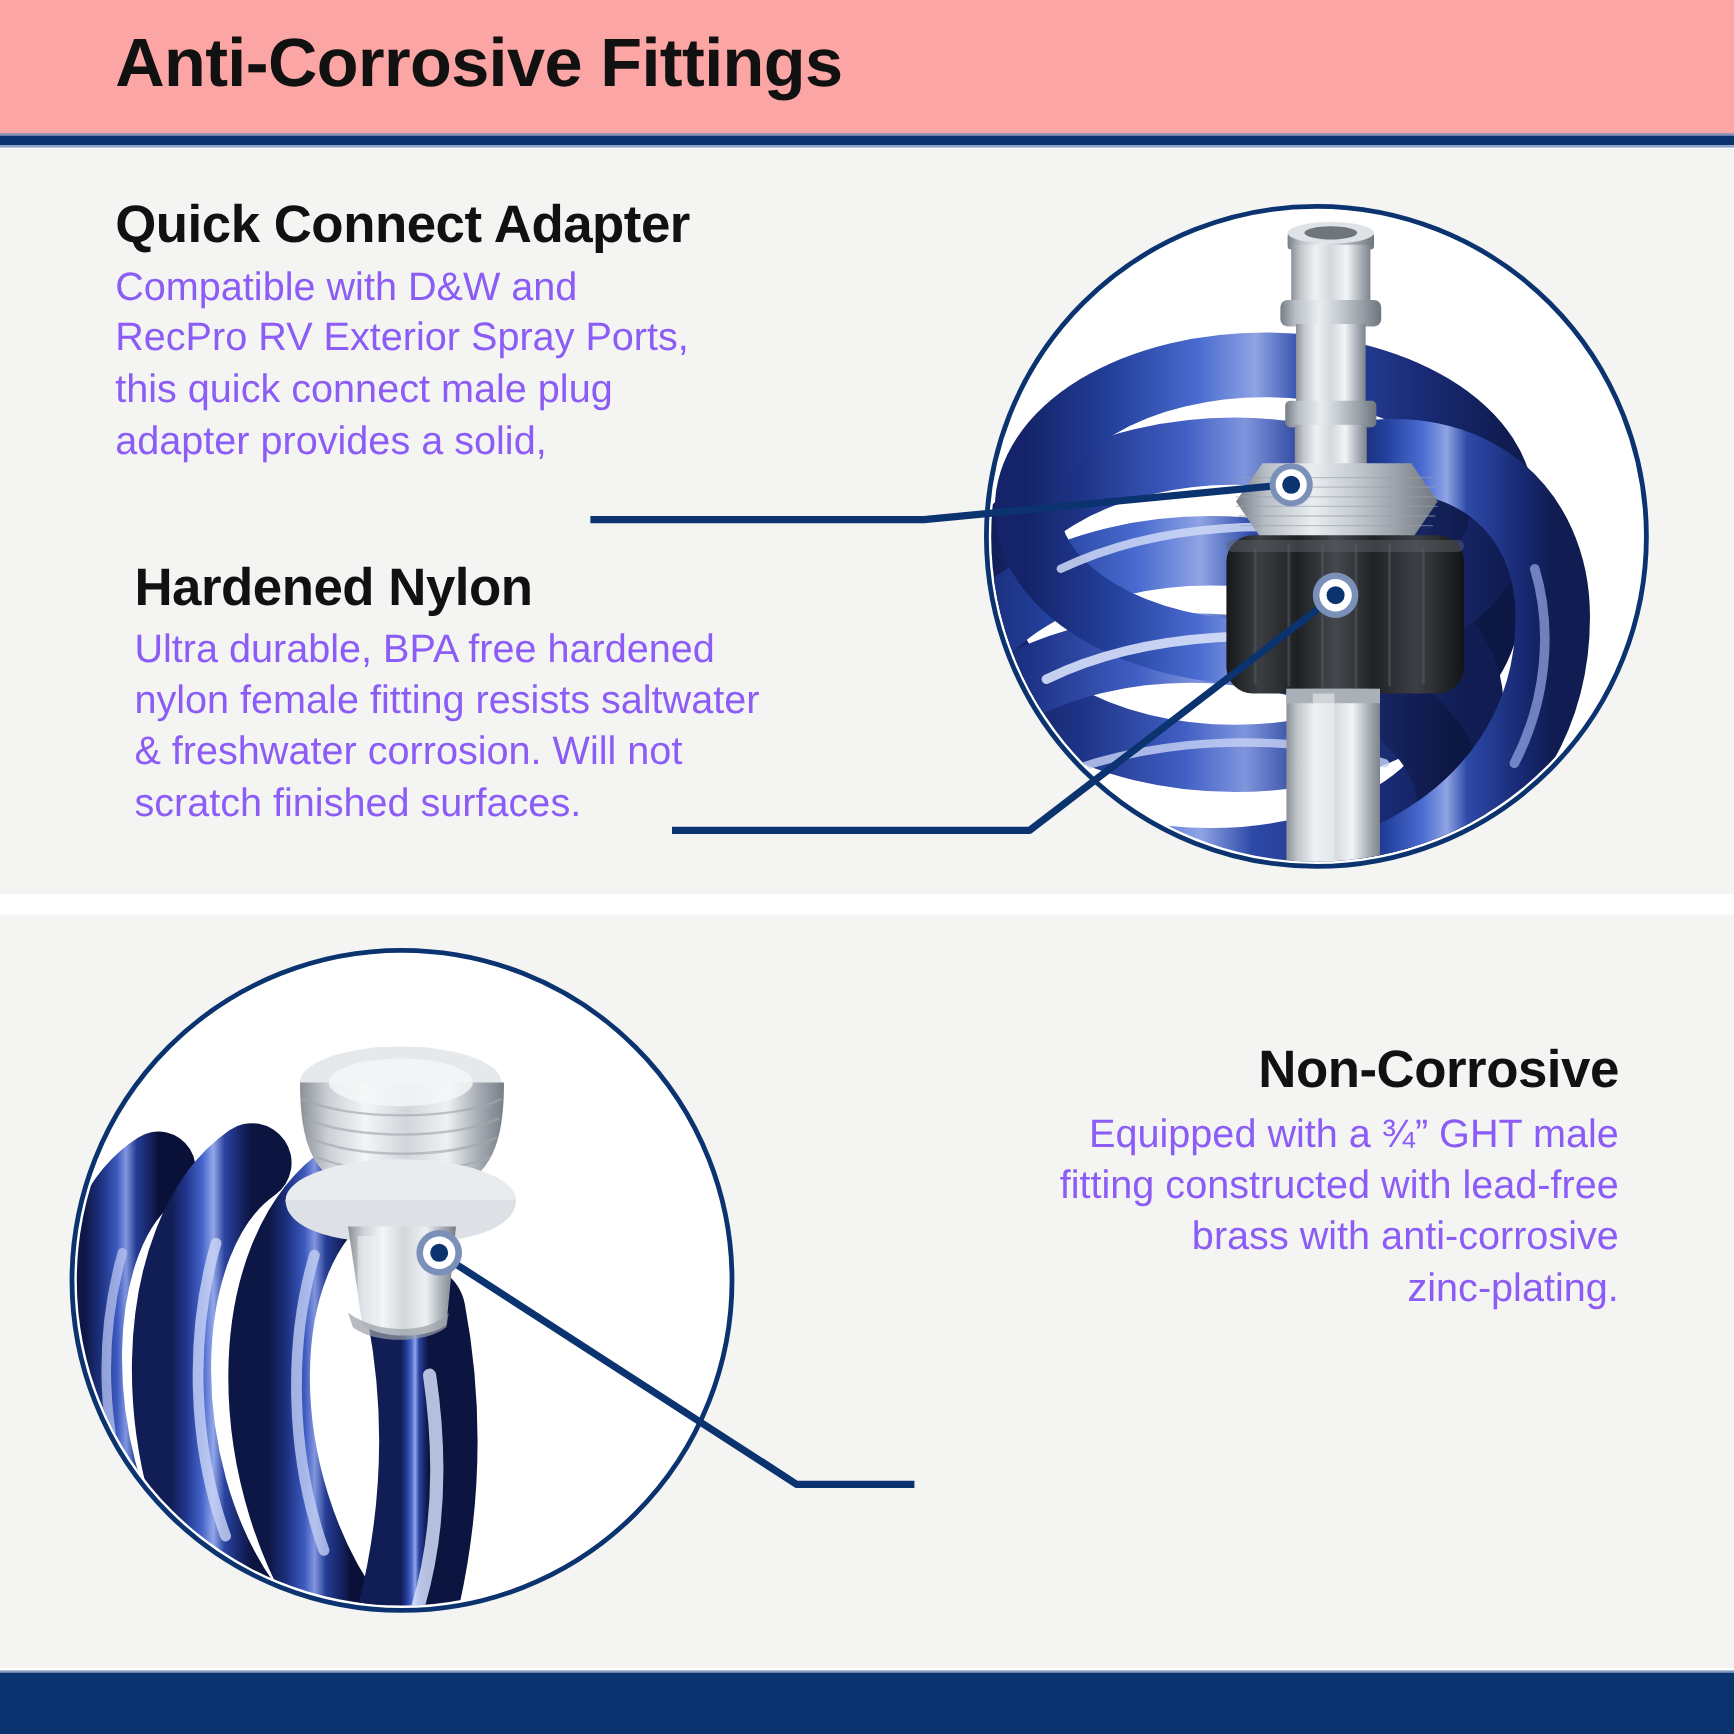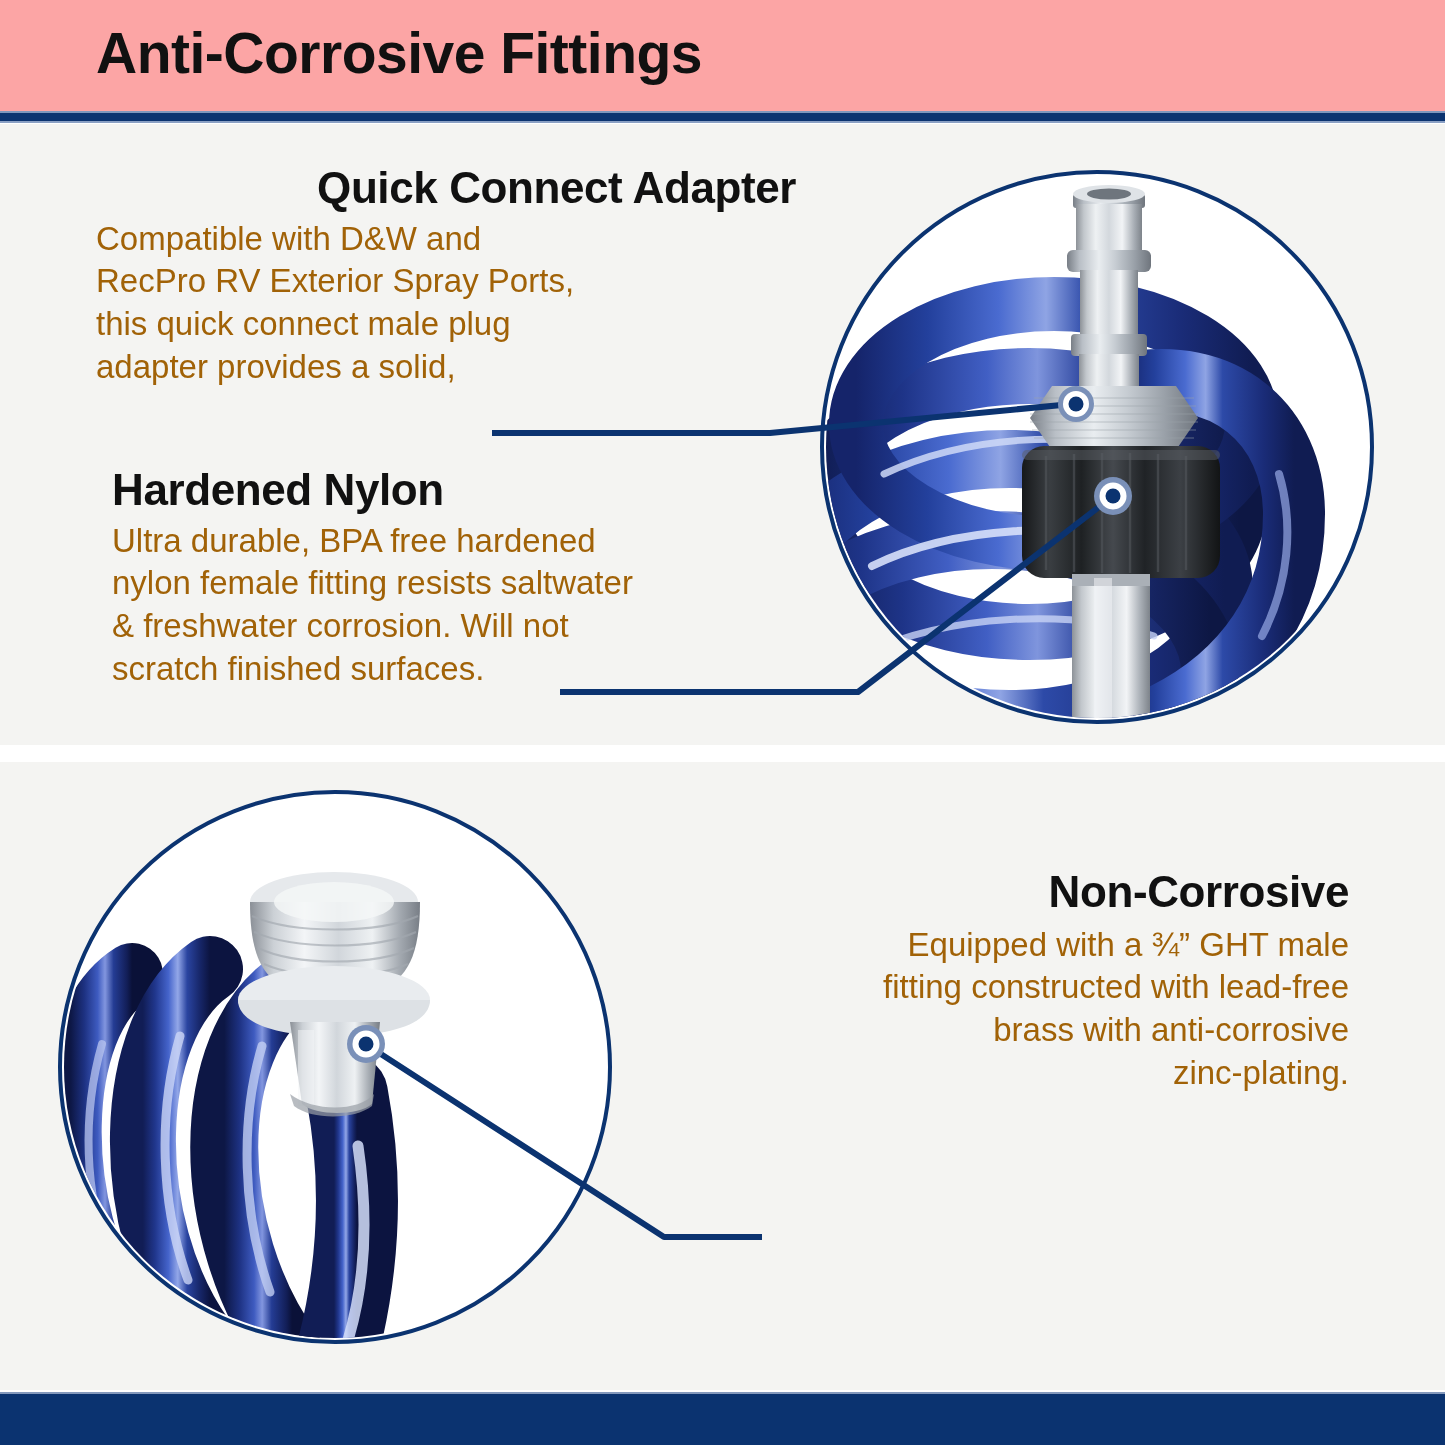--- a/index.html
+++ b/index.html
@@ -34,29 +34,29 @@
   .footer-bar{position:absolute;left:0;top:1394px;width:1445px;height:51px;background:#0b3370;}
   .footer-hair{position:absolute;left:0;top:1392px;width:1445px;height:3px;background:#8499bd;}
 
   
   .txt-block{position:absolute;}
   .h2{
     font-size:44px;font-weight:bold;color:#111111;
     letter-spacing:-0.4px;line-height:1.08;white-space:nowrap;
   }
   .body{
-    font-size:33px;font-weight:400;color:#a16207;
+    font-size:33px;font-weight:400;color:#8b5cf6;
     line-height:1.30;
   }
   .body .ln{display:block;white-space:nowrap;}
   .align-right{text-align:right;}
   .align-right .ln{display:block;white-space:nowrap;}
 
   .blk-quick{left:96px;top:164px;width:700px;}
-  .blk-quick .h2{margin:0 0 6px 0;text-align:right;}
+  .blk-quick .h2{margin:0 0 6px 0;}
   .blk-nylon{left:112px;top:466px;width:720px;}
   .blk-nylon .h2{margin:0 0 6px 0;}
   .blk-noncorr{right:96px;top:868px;width:660px;}
   .blk-noncorr .h2{margin:0 0 8px 0;}
 
   .caption{
     position:absolute;left:775px;top:1212px;
     font-size:33px;color:#1b1b1b;white-space:nowrap;
   }
 

